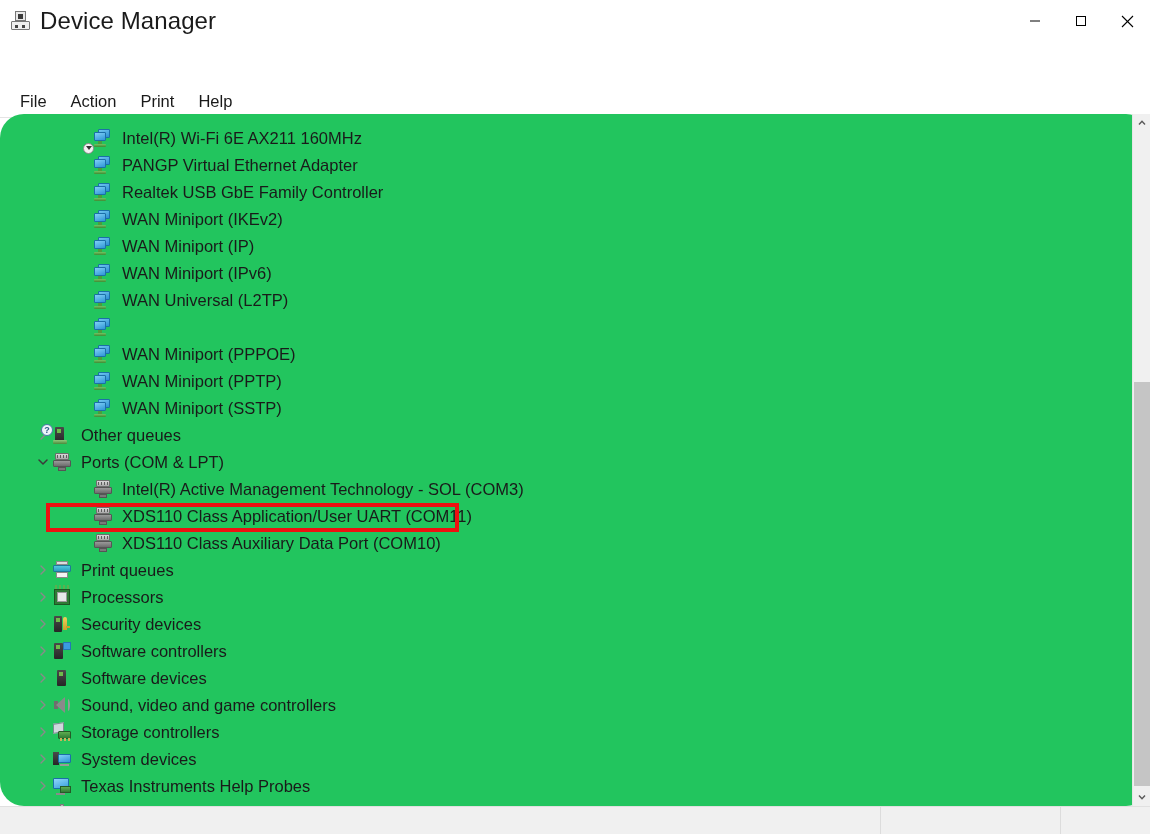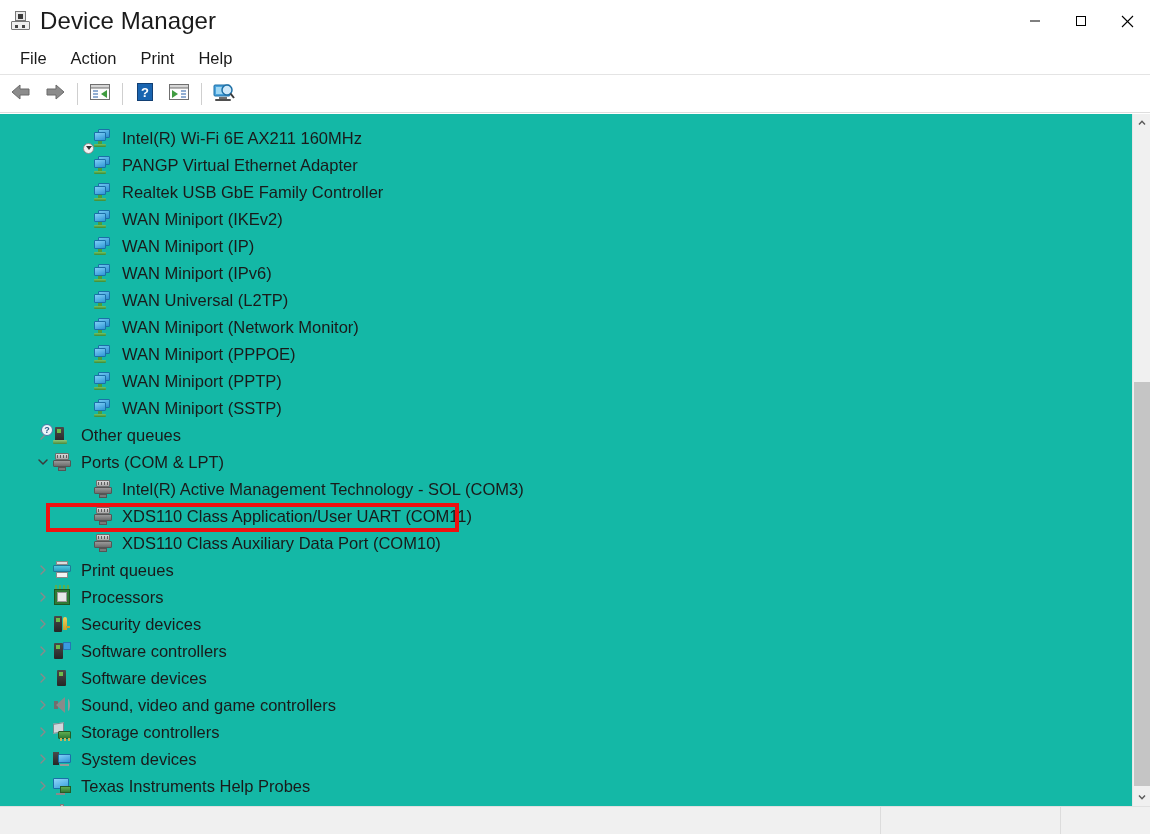--- a/index.html
+++ b/index.html
@@ -41,20 +41,21 @@
   .win-btn svg { display: block; }
 
   
   .menubar {
     height: 33px;
     display: flex;
     align-items: center;
     padding-left: 8px;
     background: #ffffff;
     border-bottom: 1px solid #e4e4e4;
+    margin-top: 43px;
   }
   .menu-item {
     font-size: 16.5px;
     color: #1a1a1a;
     padding: 3px 12px;
     cursor: default;
   }
 
   
   .toolbar {
@@ -73,22 +74,23 @@
   .tb-sep {
     width: 1px; height: 22px;
     background: #cfcfcf;
     margin: 0 5px;
   }
 
   
   .tree-wrap {
     position: absolute;
     left: 0; top: 114px; right: 0; bottom: 28px;
-    background: #14b8a6;
+    background: #22c55e;
     overflow: hidden;
+    border-radius: 24px;
   }
   .tree {
     position: absolute;
     left: 0; top: 0; right: 18px; bottom: 0;
     overflow: hidden;
     padding-top: 10px;
   }
   .row {
     height: 27px;
     display: flex;
@@ -575,21 +577,20 @@
         <span class="row-label">WAN Miniport (IPv6)</span>
       </div>
       <div class="row lvl2">
         <span class="chev"></span>
         <span class="row-icon"><span class="ic-net"><span class="m-back"></span><span class="m-front"></span><span class="stand"></span><span class="base"></span></span></span>
         <span class="row-label">WAN Universal (L2TP)</span>
       </div>
       <div class="row lvl2">
         <span class="chev"></span>
         <span class="row-icon"><span class="ic-net"><span class="m-back"></span><span class="m-front"></span><span class="stand"></span><span class="base"></span></span></span>
-        <span class="row-label">WAN Miniport (Network Monitor)</span>
       </div>
       <div class="row lvl2">
         <span class="chev"></span>
         <span class="row-icon"><span class="ic-net"><span class="m-back"></span><span class="m-front"></span><span class="stand"></span><span class="base"></span></span></span>
         <span class="row-label">WAN Miniport (PPPOE)</span>
       </div>
       <div class="row lvl2">
         <span class="chev"></span>
         <span class="row-icon"><span class="ic-net"><span class="m-back"></span><span class="m-front"></span><span class="stand"></span><span class="base"></span></span></span>
         <span class="row-label">WAN Miniport (PPTP)</span>

